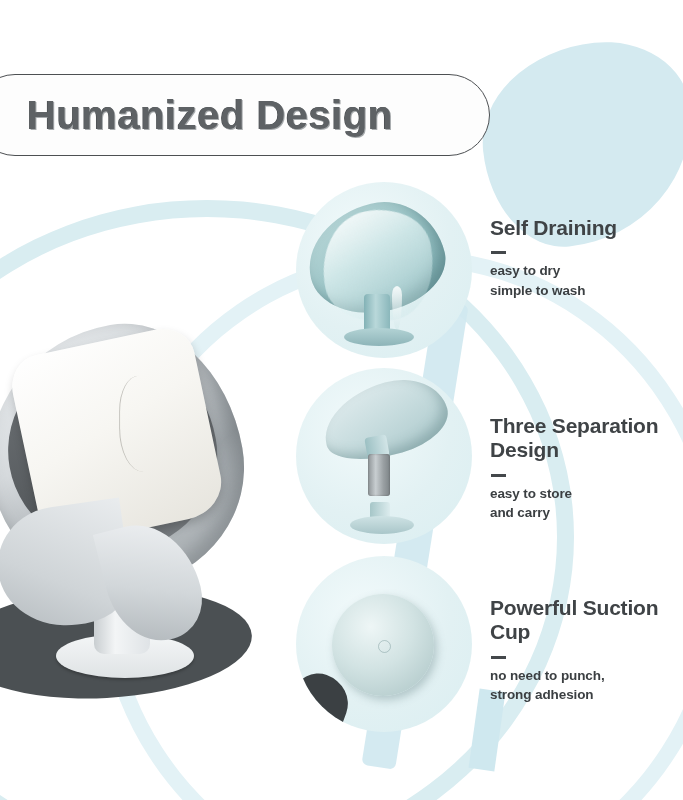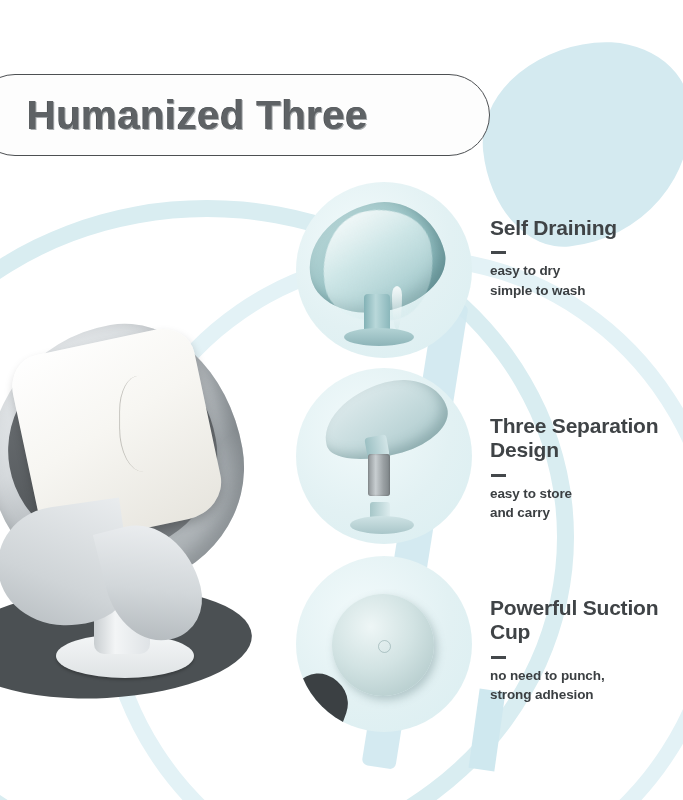--- a/index.html
+++ b/index.html
@@ -211,21 +211,21 @@
 
   <div class="bg-layer">
     <div class="blob-tr"></div>
     <div class="arc-ring"></div>
     <div class="arc-ring2"></div>
     <div class="ribbon"></div>
     <div class="ribbon-b"></div>
   </div>
 
   <div class="title-pill">
-    <div class="title-text">Humanized Three</div>
+    <div class="title-text">Humanized Design</div>
   </div>
 
   <div class="hero">
     <div class="hero-floor"></div>
     <div class="hero-base"></div>
     <div class="hero-stem"></div>
     <div class="hero-dish"></div>
     <div class="hero-cavity"></div>
     <div class="hero-soap"></div>
     <div class="hero-lip"></div>

